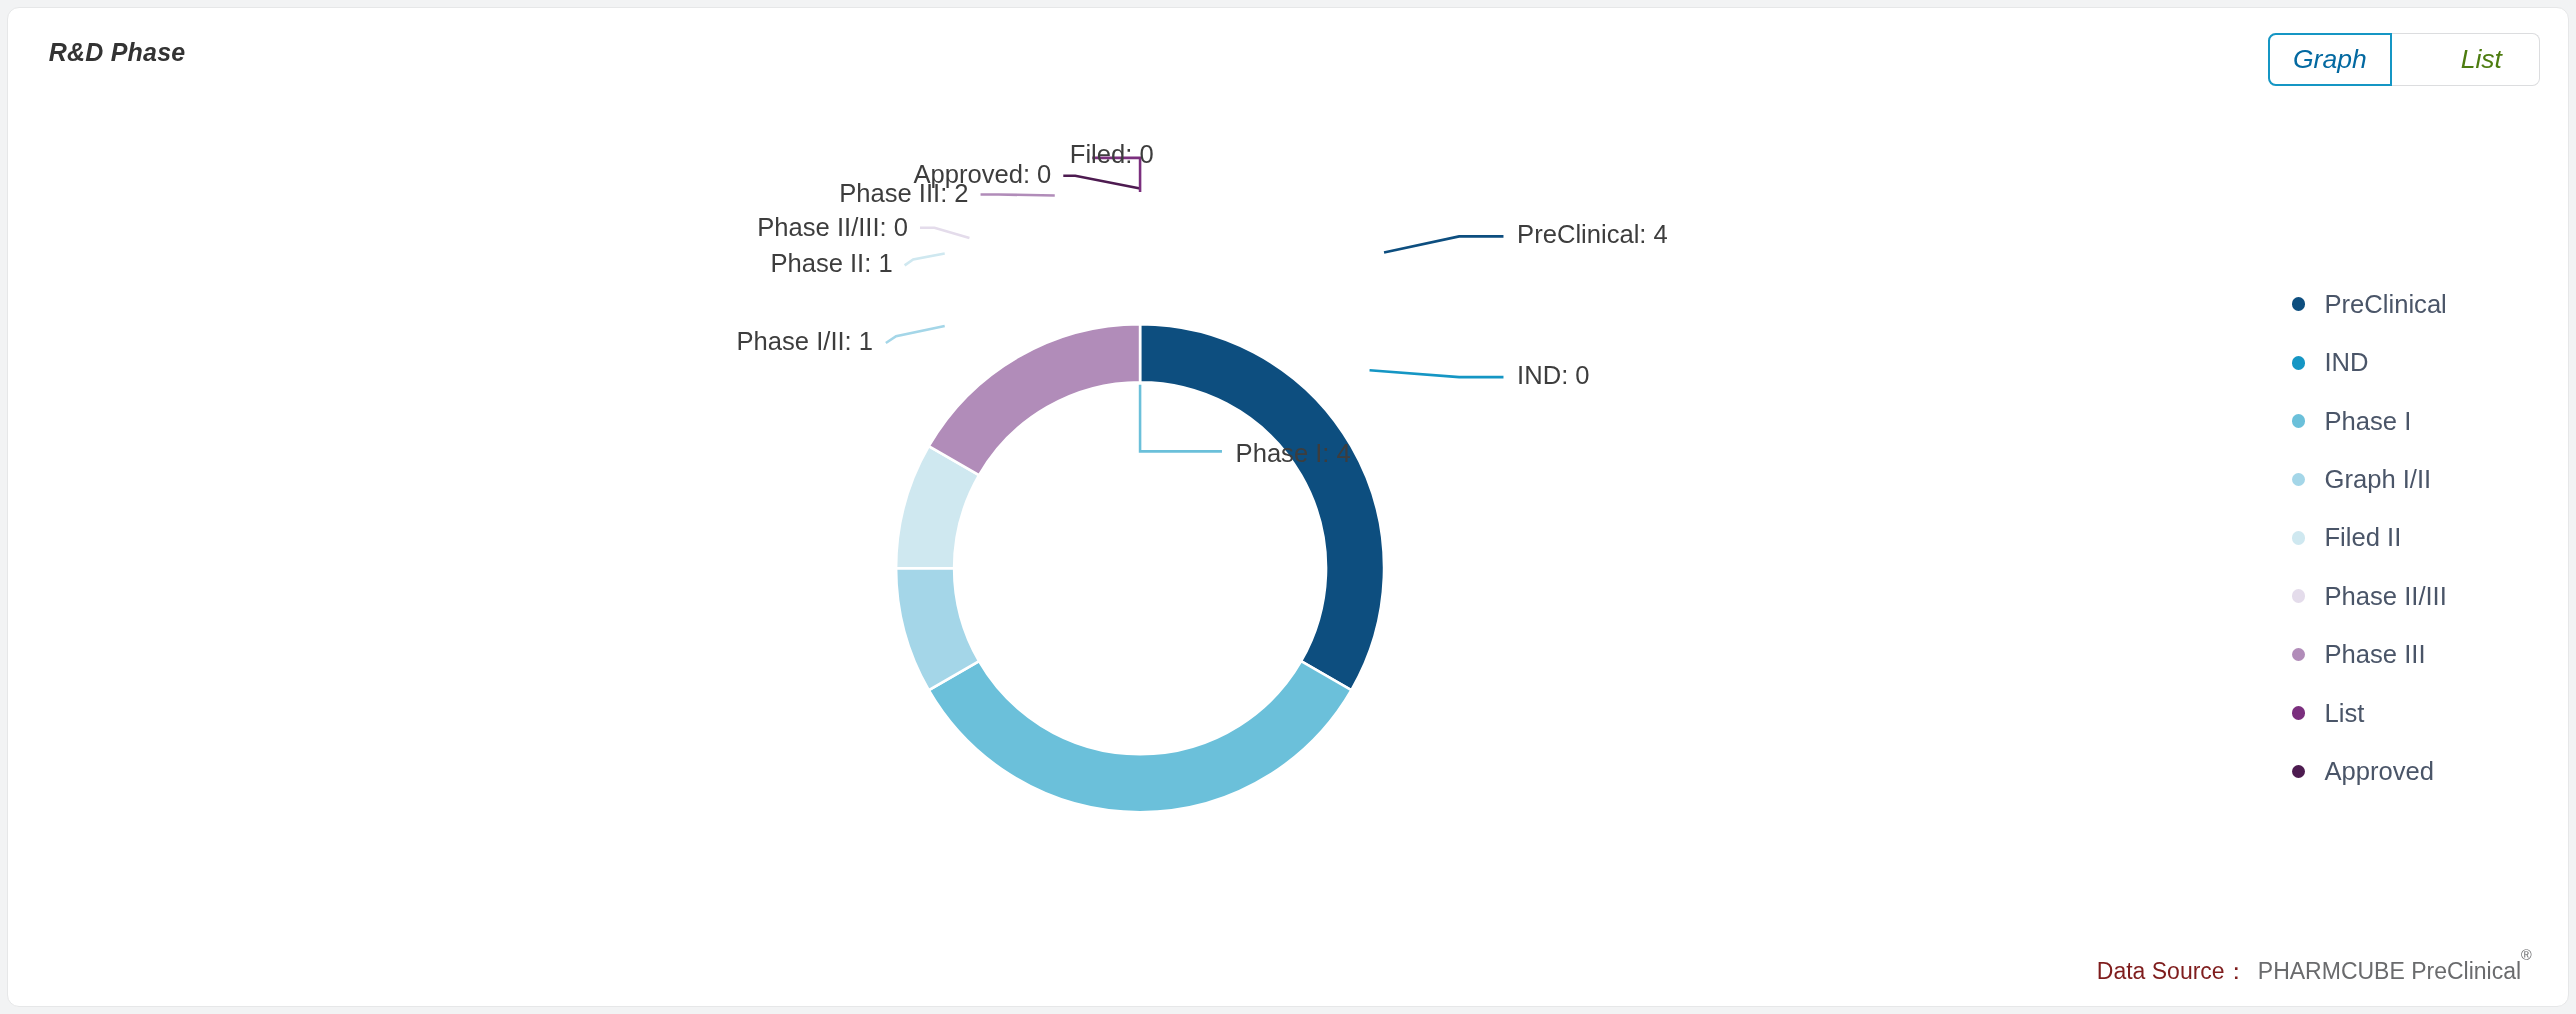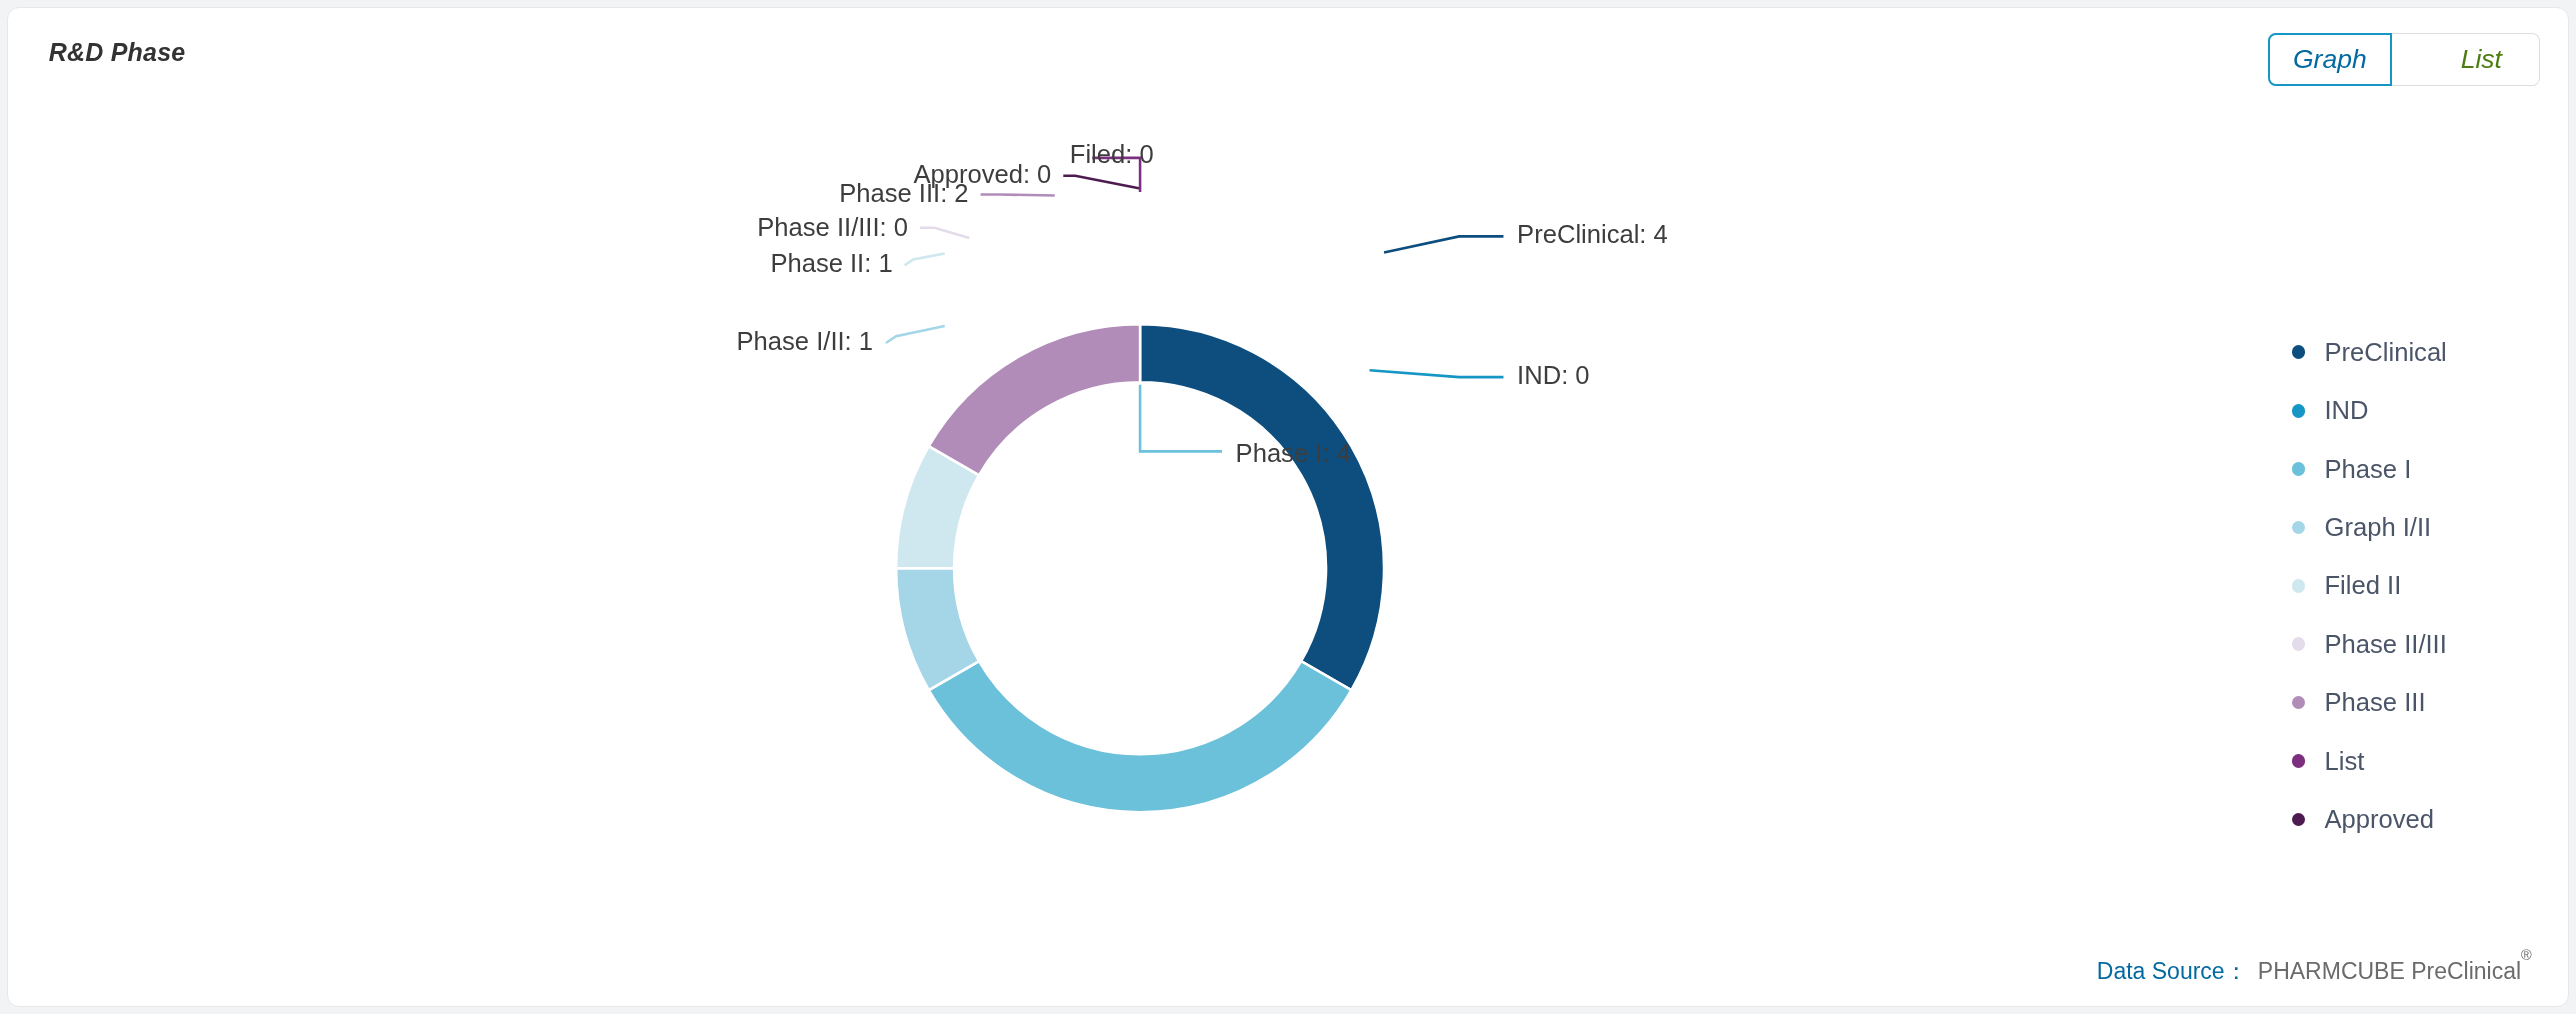--- a/index.html
+++ b/index.html
@@ -74,21 +74,20 @@
   .slice-label {
     font-family: "Liberation Sans", sans-serif;
     font-size: 30px;
     fill: #3d3d3d;
   }
 
   .legend {
     position: absolute;
     left: 2284px; top: 282px;
     width: 256px;
-    margin-top: 48px;
   }
   .legend-row {
     display: flex;
     align-items: center;
     height: 29px;
     margin-bottom: 29.4px;
   }
   .legend-dot {
     width: 13.7px; height: 13.7px;
     border-radius: 50%;
@@ -101,21 +100,21 @@
     white-space: nowrap;
   }
 
   .footer {
     position: absolute;
     right: 36px; bottom: 19px;
     display: flex;
     align-items: baseline;
     font-size: 23px;
   }
-  .footer-key { color: #0369a1; margin-top: 20px; }
+  .footer-key { color: #7f1d1d; margin-top: 20px; }
   .footer-val { color: #6a6b6d; margin-left: 10.2px; }
   .footer-reg { font-size: 14.5px; vertical-align: super; position: relative; top: -10.2px; }
 </style>
 </head>
 <body>
 
 <div class="card">
 
   <div class="card-header">
     <div class="card-title">R&amp;D Phase</div>

